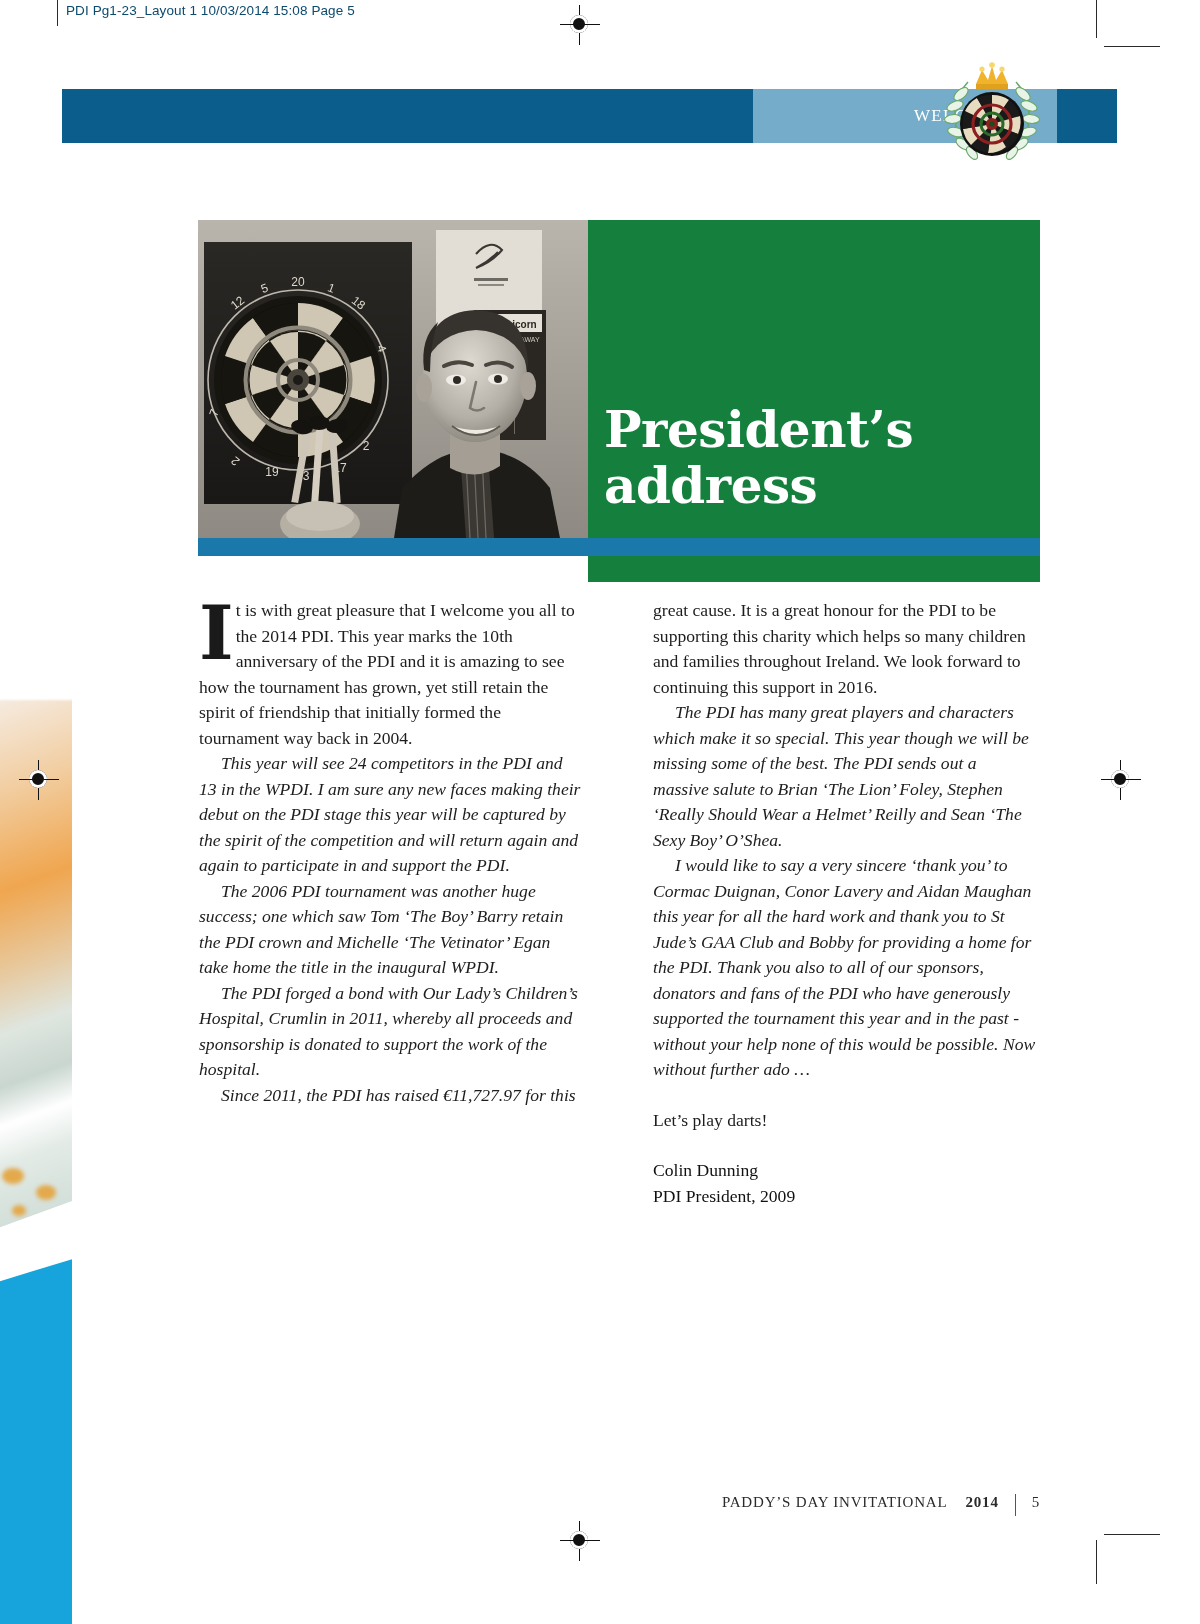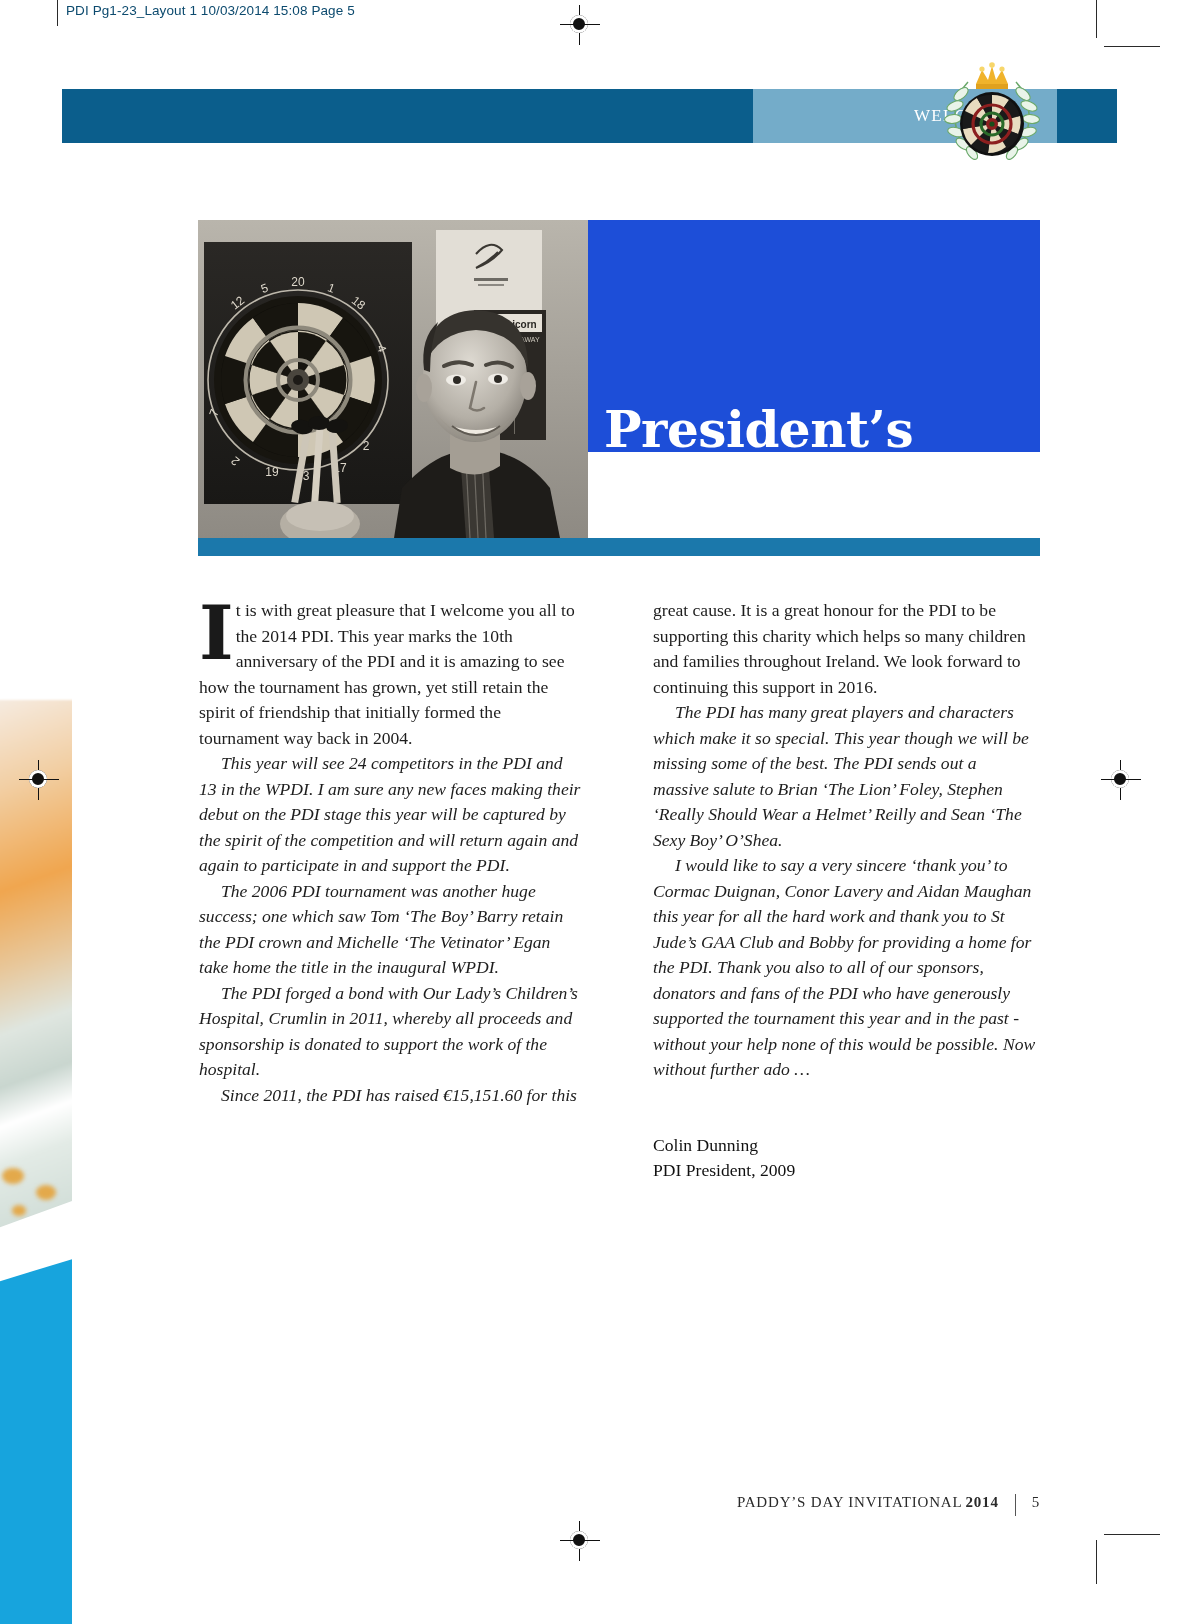--- a/index.html
+++ b/index.html
@@ -154,22 +154,22 @@
     position: absolute;
     left: 0; top: 0;
     width: 390px; height: 318px;
     overflow: hidden;
     background: #8d8d8a;
   }
   .hero-photo svg { display: block; }
   .hero-title {
     position: absolute;
     left: 390px; top: 0;
-    width: 452px; height: 232px;
-    background: #1d4ed8;
+    width: 452px; height: 362px;
+    background: #15803d;
   }
   .hero-title-text {
     position: absolute;
     left: 16px; top: 182px;
     color: #ffffff;
     font-family: "DejaVu Serif", serif;
     font-weight: 700;
     font-size: 50px;
     line-height: 1.12;
     letter-spacing: -0.5px;
@@ -222,21 +222,21 @@
     width: 520px; height: 26px;
     display: flex;
     align-items: flex-start;
     justify-content: flex-end;
     font-family: "Liberation Serif", serif;
     font-size: 15px;
     color: #2a2a2a;
     letter-spacing: 0.8px;
   }
   .footer-title { white-space: nowrap; }
-  .footer-year { font-weight: 700; margin-left: 3px; }
+  .footer-year { font-weight: 700; margin-left: 18px; }
   .footer-rule {
     display: inline-block;
     width: 1px; height: 22px;
     background: #555;
     margin: 0 16px;
   }
   .footer-page { font-size: 15px; }
 </style>
 </head>
 <body>
@@ -484,28 +484,29 @@
 </div>
 <div class="hero-bar"></div>
 
 <div class="col col-left">
   <p class="dropcap-para">
     <span class="dropcap">I</span><span>t is with great pleasure that I welcome you all to the 2014  PDI.  This year marks the 10th anniversary of the PDI and it is amazing to see how the tournament has grown, yet still retain the spirit of friendship that initially formed the tournament way back in 2004.</span>
   </p>
   <p class="indent">This year will see 24 competitors in the PDI and 13 in the WPDI.  I am sure any new faces making their debut on the PDI stage this year will be captured by the spirit of the competition and will return again and again to participate in and support the PDI.</p>
   <p class="indent">The 2006 PDI tournament was another huge success; one which saw Tom ‘The Boy’ Barry retain the PDI crown and Michelle ‘The Vetinator’ Egan take home the title in the inaugural WPDI.</p>
   <p class="indent">The PDI forged a bond with Our Lady’s Children’s Hospital, Crumlin in 2011, whereby all proceeds and sponsorship is donated to support the work of the hospital.</p>
-  <p class="indent">Since 2011, the PDI has raised €15,151.60 for this</p>
+  <p class="indent">Since 2011, the PDI has raised €11,727.97 for this</p>
 </div>
 
 <div class="col col-right">
   <p>great cause. It is a great honour for the PDI to be supporting this charity which helps so many children and families throughout Ireland. We look forward to continuing this support in 2016.</p>
   <p class="indent">The PDI has many great players and characters which make it so special. This year though we will be missing some of the best. The PDI sends out a massive salute to Brian ‘The Lion’ Foley, Stephen ‘Really Should Wear a Helmet’ Reilly and Sean ‘The Sexy Boy’ O’Shea.</p>
   <p class="indent">I would like to say a very sincere ‘thank you’ to Cormac Duignan, Conor Lavery and Aidan Maughan this year for all the hard work and thank you to St Jude’s GAA Club and Bobby for providing a home for the PDI. Thank you also to all of our sponsors, donators and fans of the PDI who have generously supported the tournament this year and in the past - without your help none of this would be possible. Now without further ado …</p>
   <div class="spacer"></div>
+  <p>Let’s play darts!</p>
   <div class="spacer"></div>
   <p class="signoff">Colin Dunning</p>
   <p class="signoff">PDI President, 2009</p>
 </div>
 
 <div class="footer">
   <span class="footer-title">PADDY’S DAY INVITATIONAL</span>
   <span class="footer-year">2014</span>
   <span class="footer-rule"></span>
   <span class="footer-page">5</span>

